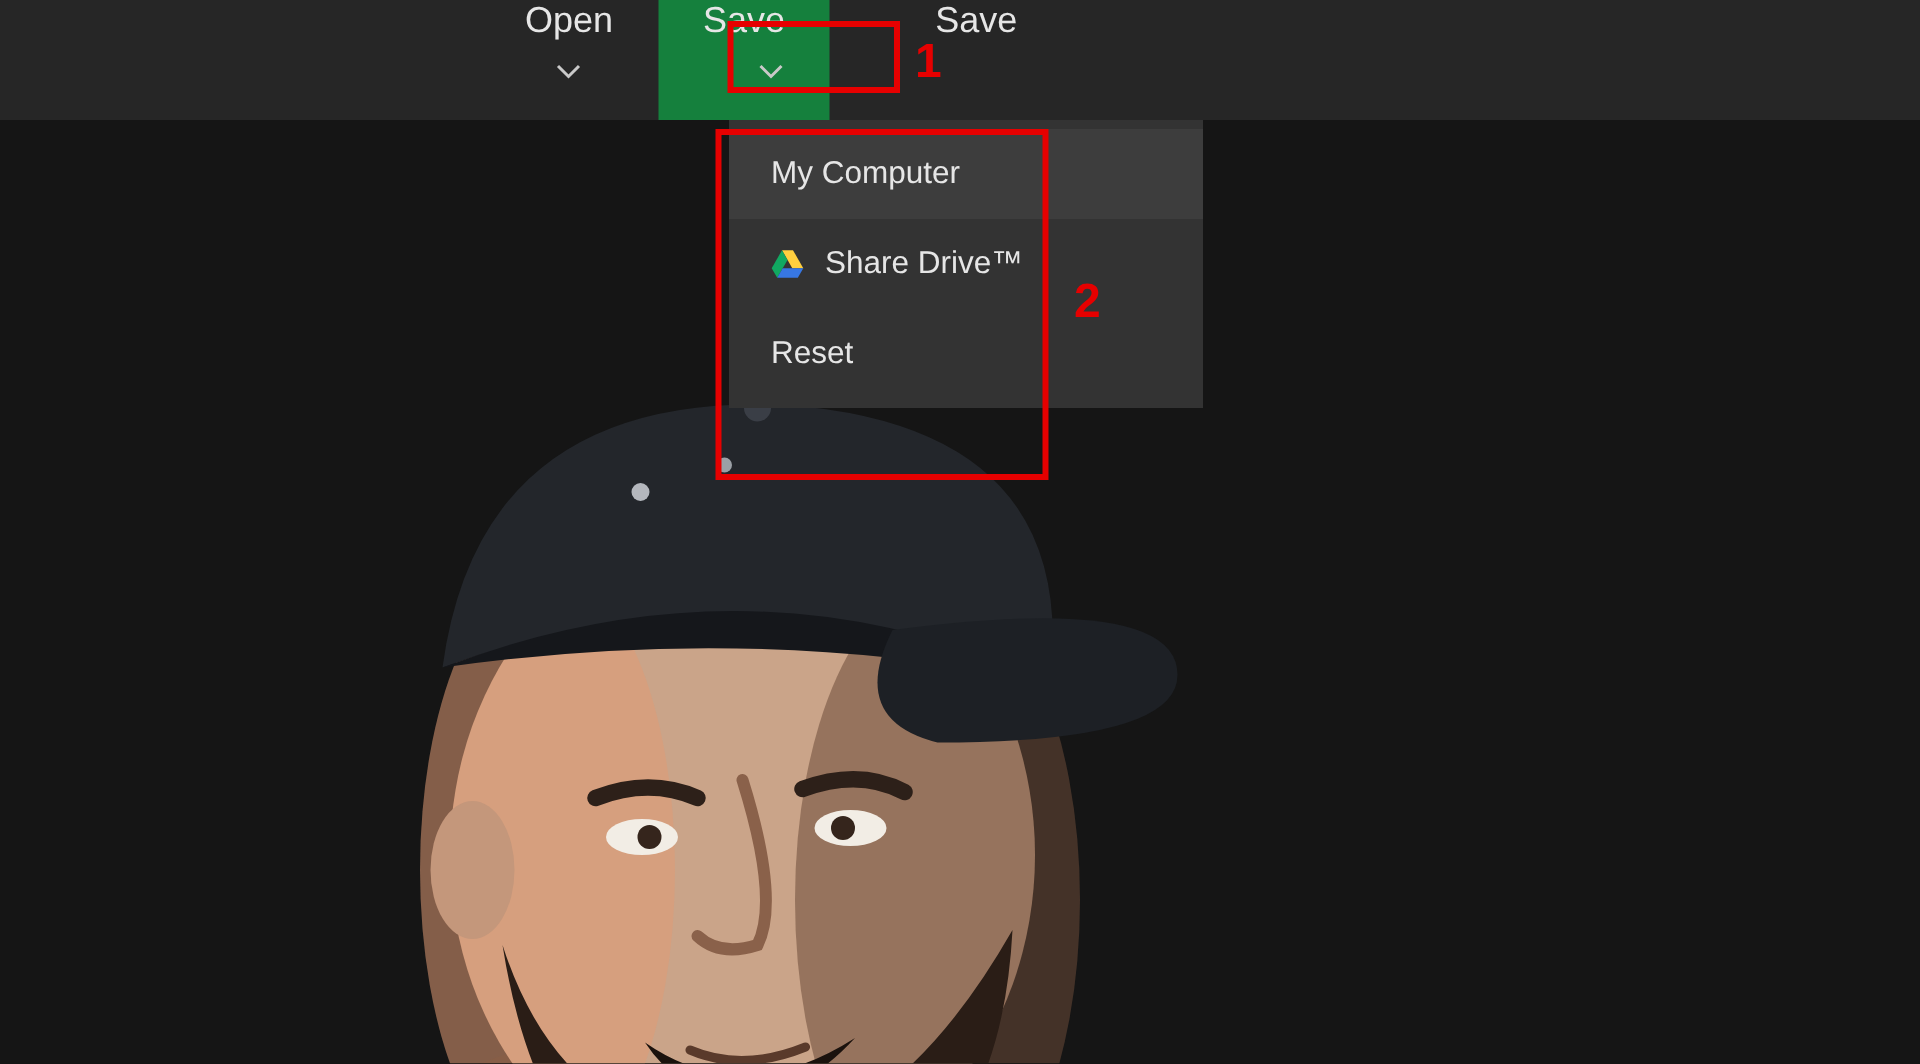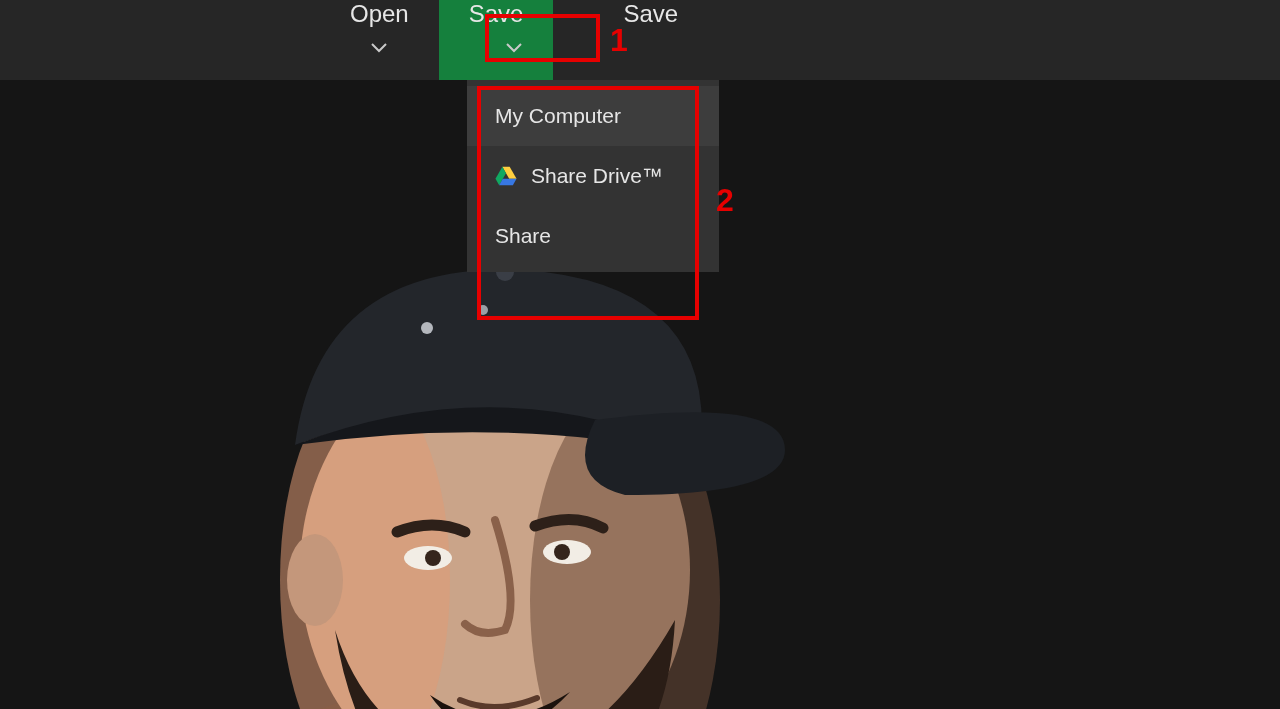--- a/index.html
+++ b/index.html
@@ -57,22 +57,22 @@
       position:absolute; left:0; top:80px; right:0; bottom:0;
       background:#151515;
       overflow:hidden;
     }
     
     .portrait { position:absolute; left:165px; top:120px; width:640px; height:640px; }
 
     
     .dropdown {
       position:absolute;
-      left:467px; top:80px;
-      width:252px;
+      left:486px; top:80px;
+      width:316px;
       background:#333333;
       z-index:40;
       padding:6px 0;
     }
     .dd-item {
       display:flex;
       align-items:center;
       gap:14px;
       height:60px;
       padding:0 28px;
@@ -183,20 +183,20 @@
       <svg viewBox="0 0 24 24" width="22" height="22">
         <polygon points="8,2 16,2 23.5,15 15.5,15" fill="#ffcf3f"></polygon>
         <polygon points="8,2 0.5,15 4.5,22 12,9" fill="#11a861"></polygon>
         <polygon points="4.5,22 19.5,22 23.5,15 8.5,15" fill="#3777e3"></polygon>
       </svg>
     </span>
     <span>Share Drive™</span>
   </div>
 
   <div class="dd-item">
-    <span>Share</span>
+    <span>Reset</span>
   </div>
 
 
 </div>
 
 <div class="hl-box-2"></div>
 <div class="num2">2</div>
 
 </body></html>

